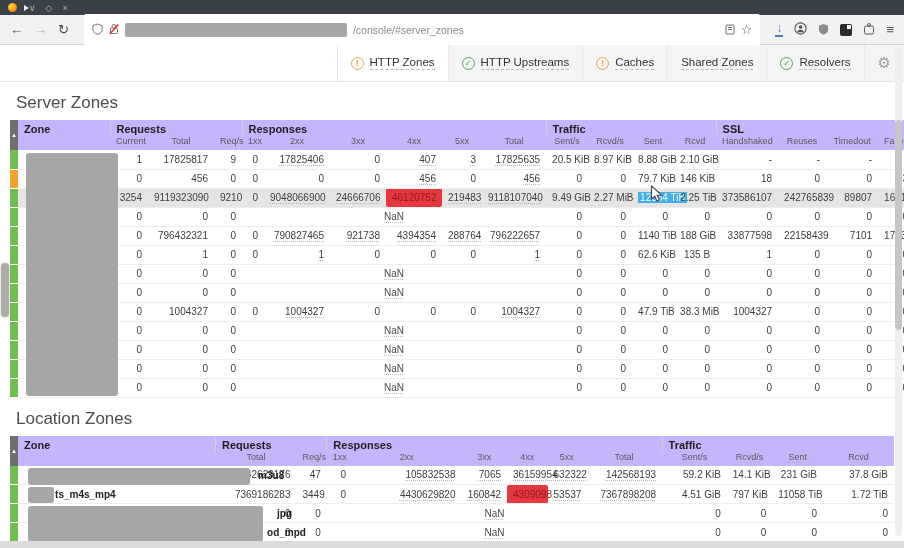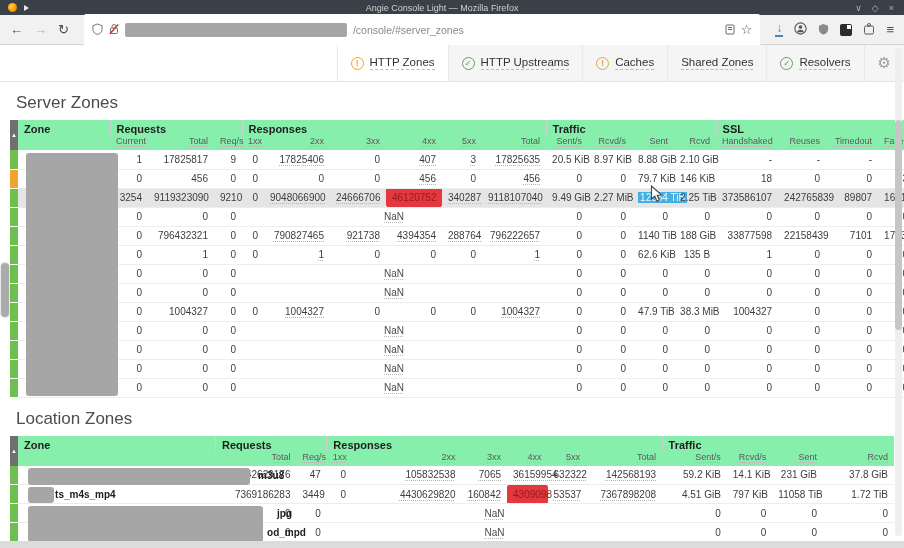--- a/index.html
+++ b/index.html
@@ -42,26 +42,26 @@
     display:flex; align-items:center; justify-content:center; flex-shrink:0; }
   .ticon.warn { border-color:#e8a33d; color:#e8a33d; }
   .ticon.ok { border-color:#57a959; color:#57a959; }
   .gearbox { display:flex; align-items:center; padding:0 13px; }
   .gear { color:#9b9b9b; font-size:15px; }
   
   .content { padding:0 10px; }
   h2.section { font-size:17px; font-weight:400; color:#4d4d4d; margin:11px 0 7px 6px; }
   .tablewrap { position:relative; }
   table.zt { border-collapse:collapse; table-layout:fixed; width:100%; font-size:10px; color:#3d3d3d; }
-  .zt thead th { background:#86efac; }
+  .zt thead th { background:#c4b5fd; }
   .zt th.corner { background:#6f6f6f; color:#fff; font-size:6px; text-align:center; padding:0; }
   .zt th.zoneh { text-align:left; font-weight:bold; font-size:11px; color:#1e1e1e; vertical-align:top; padding:3px 6px; }
   .zt th.grouph { text-align:left; font-weight:bold; font-size:11px; color:#1e1e1e; padding:3px 6px 0;
     border-left:1px solid #d0d0d0; }
-  .zt th.subh { text-align:right; font-weight:normal; font-size:9px; color:#5a5a5a; padding:1px 6px 4px;
+  .zt th.subh { text-align:center; font-weight:normal; font-size:9px; color:#5a5a5a; padding:1px 6px 4px;
     text-decoration:underline dotted #b5b5b5; text-underline-offset:2px; }
   .zt tbody td { text-align:right; padding:0 6px; height:19px; border-bottom:1px solid #ededed;
     white-space:nowrap; overflow:visible; }
   .zt td.strip { padding:0; border-bottom:1px solid #fff; }
   .strip.green { background:#6fbf4e; }
   .strip.orange { background:#f0a42f; }
   .zt td.zonec { text-align:left; font-weight:bold; color:#222; position:relative; }
   .zonec .zname { position:absolute; top:50%; transform:translateY(-50%); white-space:nowrap; }
   .zt td.nan { text-align:center; color:#4a4a4a; text-decoration:underline dotted #bbb; text-underline-offset:2px; }
   .zt td.red { background:#e5383e; color:#8f1b1f; border-radius:2px; }
@@ -76,21 +76,20 @@
   .vthumb { position:absolute; right:0; width:7px; top:72px; height:210px; background:#c6c6c6; border-radius:4px; }
   .bottom-strip { position:absolute; left:0; right:0; bottom:0; height:7px; background:#dcdcdc; z-index:15; }
   .cursor { position:absolute; left:650px; top:185px; z-index:30; }
 </style>
 </head>
 <body>
 
 <div class="titlebar">
   <span class="ff-icon"></span>
   <span class="ptr-icon"></span>
-  <div class="tb-title">Angie Console Light — Mozilla Firefox</div>
   <div class="tb-controls">
     <span>∨</span>
     <span>◇</span>
     <span>×</span>
   </div>
 </div>
 
 <div class="toolbar">
   <span class="navic">←</span>
   <span class="navic dim">→</span>
@@ -269,21 +268,21 @@
           <tr class="hover">
             <td class="strip green"></td>
             <td class="zonec"></td>
             <td>3254</td>
             <td>9119323090</td>
             <td>9210</td>
             <td>0</td>
             <td class="u">9048066900</td>
             <td class="u">24666706</td>
             <td class="red">46120752</td>
-            <td class="u">340287</td>
+            <td class="u">219483</td>
             <td class="u">9118107040</td>
             <td>9.49 GiB</td>
             <td>2.27 MiB</td>
             <td><span class="selspan">12534 TiB</span></td>
             <td>2.25 TiB</td>
             <td>373586107</td>
             <td>242765839</td>
             <td>89807</td>
             <td>1681207</td>
           </tr>

